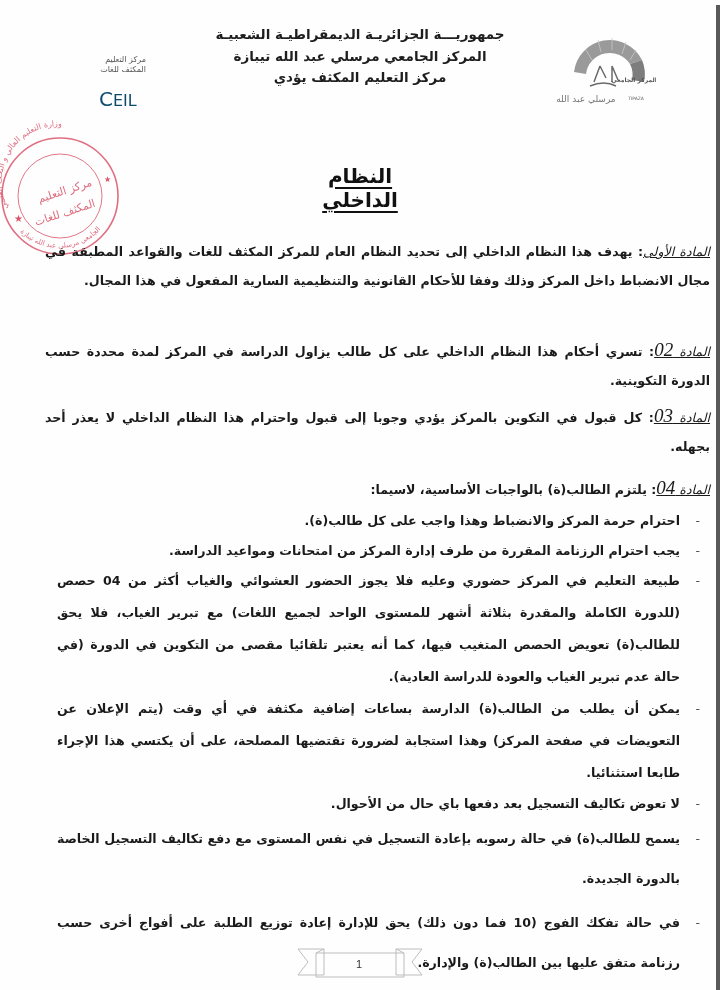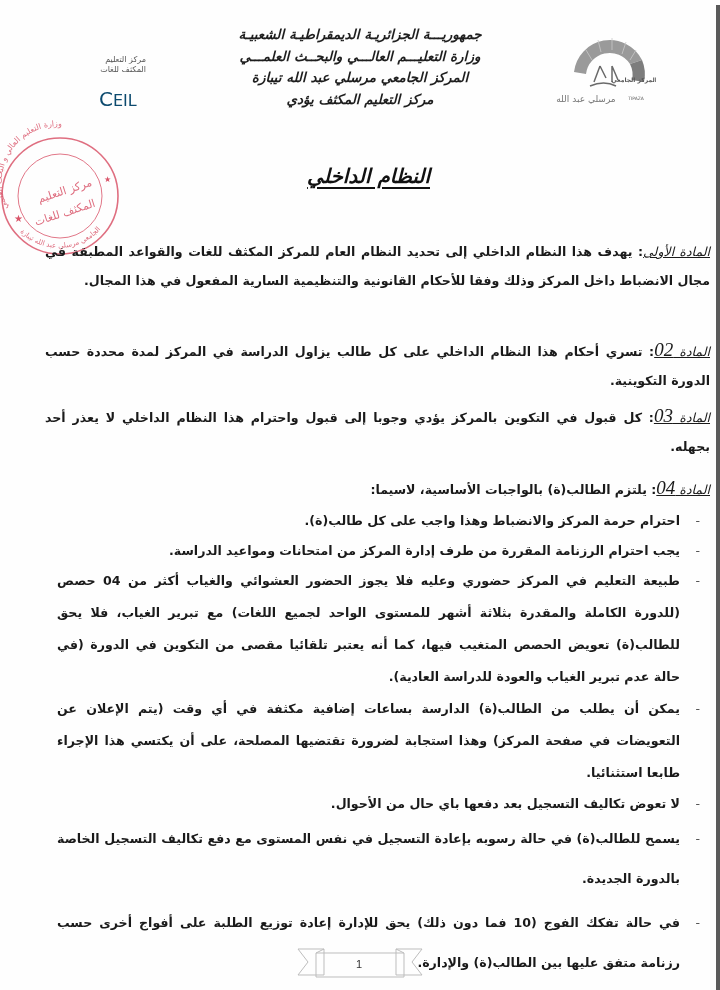--- a/index.html
+++ b/index.html
@@ -3,29 +3,29 @@
 <meta charset="utf-8">
 <style>
   html, body { margin:0; padding:0; }
   body {
     width:720px; height:990px; position:relative; overflow:hidden;
     background:#fefefe;
     font-family:"DejaVu Sans", sans-serif;
     color:#1a1a1a;
   }
   .edge-bar { position:absolute; left:716px; top:5px; width:4px; height:985px; background:#5a5a5a; }
-  .header { position:absolute; left:200px; top:24px; width:320px; text-align:center; direction:rtl;font-style:italic; }
+  .header { position:absolute; left:200px; top:24px; width:320px; text-align:center; direction:rtl; }
   .header div { font-size:13.5px; font-weight:bold; line-height:21.5px; color:#1e1e1e; letter-spacing:0.3px; }
   .logo { position:absolute; left:556px; top:20px; width:100px; height:90px; }
   .left-note { position:absolute; left:96px; top:55px; width:50px; direction:rtl; text-align:right; font-size:8px; line-height:10px; color:#555; }
   .ceil { position:absolute; left:99px; top:87px; font-size:16px; color:#0c4a6e; font-family:"DejaVu Sans", sans-serif; }
   .ceil .c { font-size:20px; }
   .stamp { position:absolute; left:0; top:120px; width:120px; height:140px; }
-  .title { position:absolute; left:290px; top:164px; width:140px; direction:rtl;
-    font-size:20px; font-weight:bold; font-style:italic; text-decoration:underline; text-underline-offset:4px; color:#111; }
+  .title { position:absolute; left:290px; top:164px; width:140px; text-align:center; direction:rtl;
+    font-size:20px; font-weight:bold; text-decoration:underline; text-underline-offset:4px; color:#111; }
   .content { position:absolute; left:45px; top:237px; width:665px; direction:rtl; text-align:justify; font-size:12.6px; font-weight:bold; color:#1a1a1a; }
   .para { line-height:29px; margin:0; }
   .art-label { font-style:italic; font-weight:normal; text-decoration:underline; }
   .art-num { font-style:italic; font-weight:normal; text-decoration:underline; font-size:19px; font-family:"Liberation Serif", serif; }
   .p1 { margin-bottom:40px; }
   .p2 { margin-bottom:6px; }
   .p3 { margin-bottom:12px; }
   .p4 { margin-bottom:2px; }
   .bullets { margin:0; padding:0; list-style:none; }
   .bullets li { position:relative; padding-right:30px; line-height:29.5px; margin-left:12px; }
@@ -35,21 +35,20 @@
   .footer { position:absolute; left:294px; top:945px; width:132px; height:34px; }
   .page-num { position:absolute; left:349px; top:958px; width:20px; text-align:center; font-size:11px; color:#333; font-family:"Liberation Sans", sans-serif; }
 </style>
 </head>
 <body>
 
 <div class="edge-bar"></div>
 
 <div class="header">
   <div>جمهوريـــة الجزائريـة الديمقراطيـة الشعبيـة</div>
-  <div>وزارة التعليـــم العالـــي والبحــث العلمـــي</div>
   <div>المركز الجامعي مرسلي عبد الله تيبازة</div>
   <div>مركز التعليم المكثف يؤدي</div>
 </div>
 
 <svg class="logo" viewBox="0 0 100 90">
   <g fill="#9a9a9a">
     <path d="M18 52 A36 36 0 0 1 86 40 L74 44 A24 24 0 0 0 30 54 Z"></path>
     <path d="M86 40 A36 36 0 0 1 88 62 L76 60 A24 24 0 0 0 74 44 Z" fill="#7d7d7d"></path>
   </g>
   <g stroke="#c9c9c9" stroke-width="0.8">

